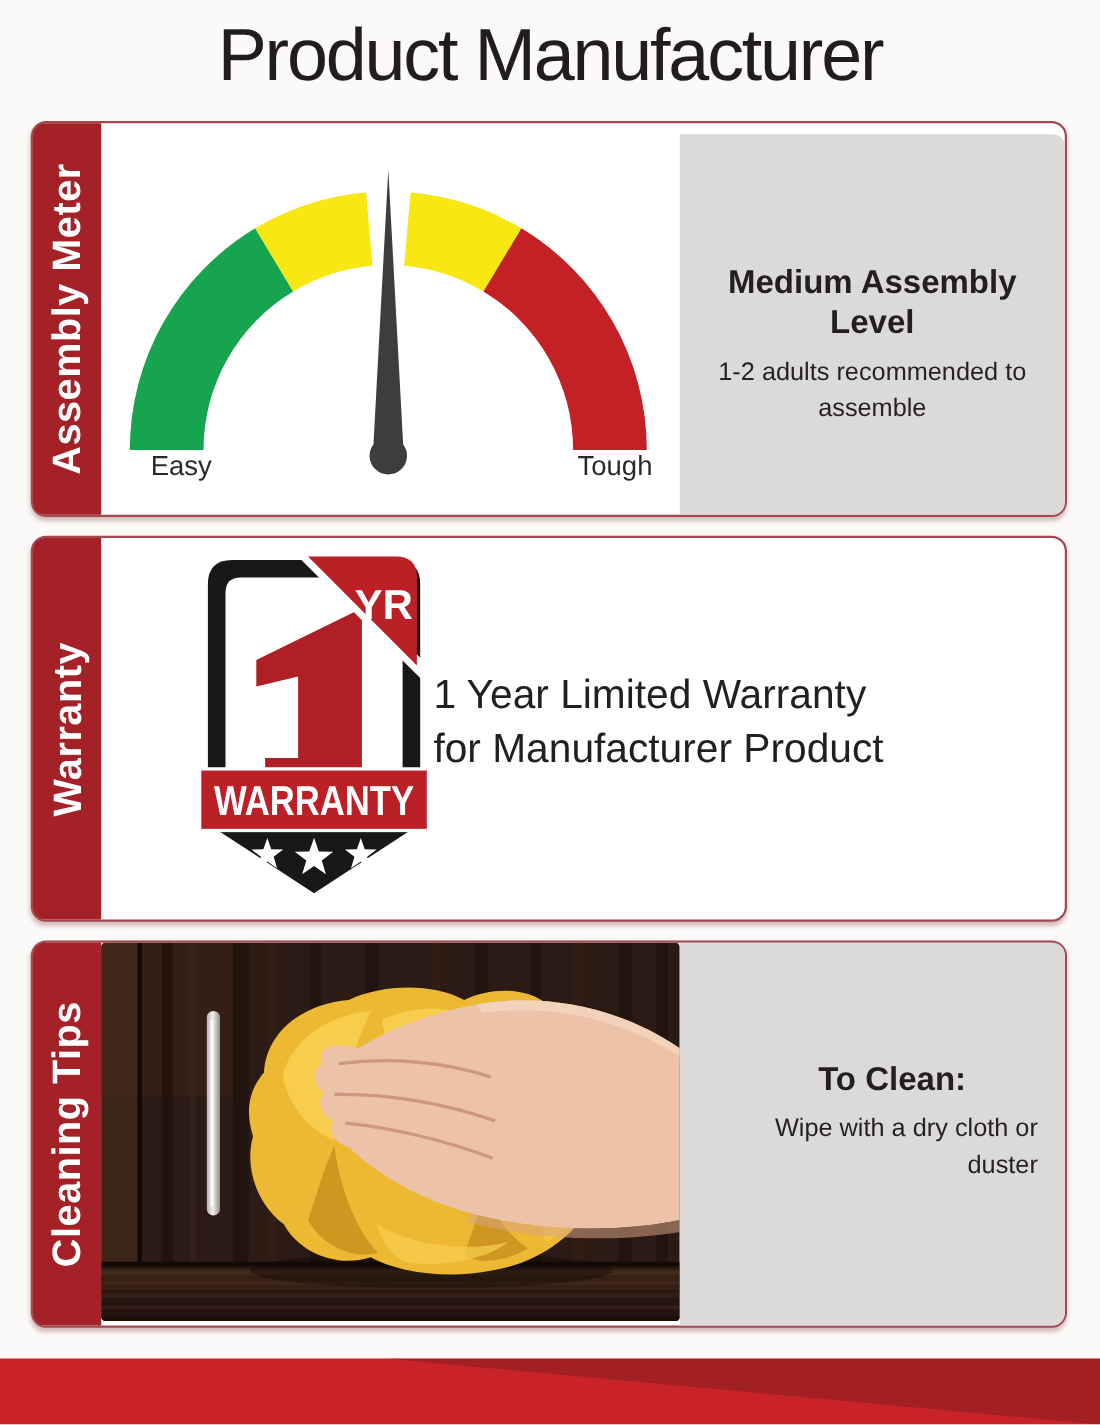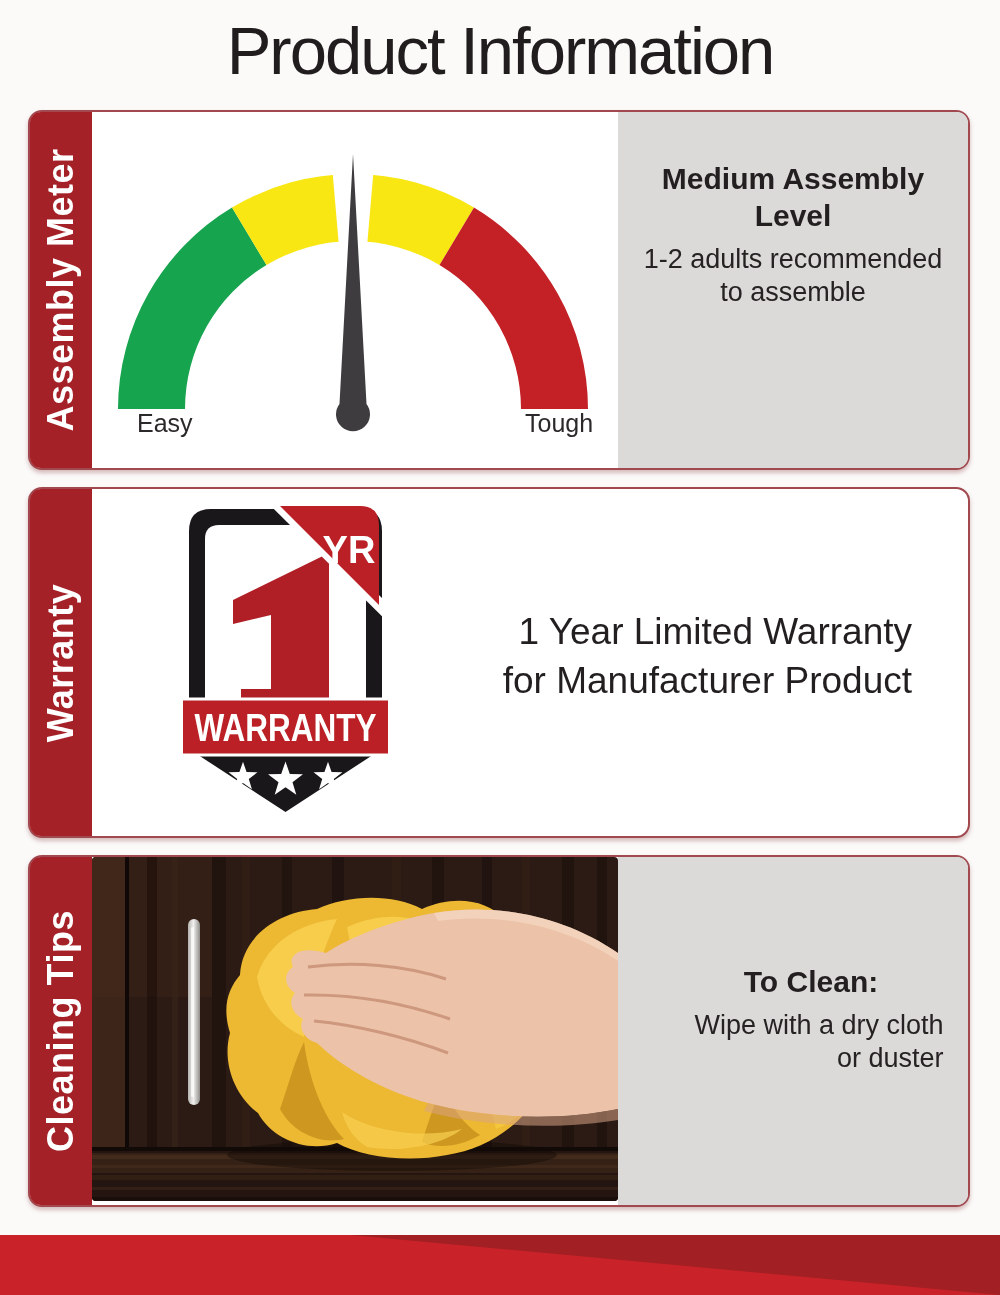--- a/index.html
+++ b/index.html
@@ -30,45 +30,45 @@
   .sidebar span{
     transform:rotate(-90deg);white-space:nowrap;
     color:#ffffff;font-weight:bold;font-size:36px;letter-spacing:.5px;
   }
   .gray-panel{
     position:absolute;right:0;top:0;bottom:0;width:350px;
     background:#dcdad9;border-radius:0 11px 11px 0;
     display:flex;flex-direction:column;align-items:center;
     text-align:center;color:#231f20;
   }
-  #card-assembly .gray-panel{padding-top:48px;box-sizing:border-box;}
+  #card-assembly .gray-panel{padding-top:116px;box-sizing:border-box;margin-top:10px;}
   #card-cleaning .gray-panel{padding-top:106px;box-sizing:border-box;padding-left:36px;}
   .panel-heading{font-size:30px;font-weight:bold;line-height:37px;width:280px;}
-  .panel-body{font-size:27px;line-height:33px;width:320px;margin-top:9px;color:#262223;}
+  .panel-body{font-size:23px;line-height:33px;width:320px;margin-top:9px;color:#262223;}
   #card-cleaning .panel-body{width:265px;text-align:right;}
   .gauge-svg{position:absolute;left:70px;top:28px;}
   .badge-svg{position:absolute;left:153px;top:14px;}
   .warranty-text{
-    position:absolute;left:382px;top:118px;width:500px;
-    text-align:right;font-size:37px;line-height:49px;color:#231f20;
+    position:absolute;left:364px;top:118px;width:500px;
+    text-align:left;font-size:37px;line-height:49px;color:#231f20;
   }
   .photo-svg{position:absolute;left:62px;top:0;}
   .footer{
     position:absolute;left:0;top:1235px;width:1000px;height:60px;
     background:#c92329;overflow:hidden;
   }
   .footer-dark{
     position:absolute;inset:0;background:#a21f24;
     clip-path:polygon(35% 0%, 100% 0%, 100% 100%);
   }
 </style>
 </head>
 <body>
 
-<div class="page-title">Product Information</div>
+<div class="page-title">Product Manufacturer</div>
 
 <div class="card" id="card-assembly">
   <div class="sidebar">
     <span>Assembly Meter</span>
   </div>
 
   <svg class="gauge-svg" width="510" height="305" viewBox="0 0 510 305">
 
     <path d="M 18 269 A 235 235 0 0 1 132 67.6 L 166.5 125 A 168 168 0 0 0 85 269 Z" fill="#17a44e"></path>
 

